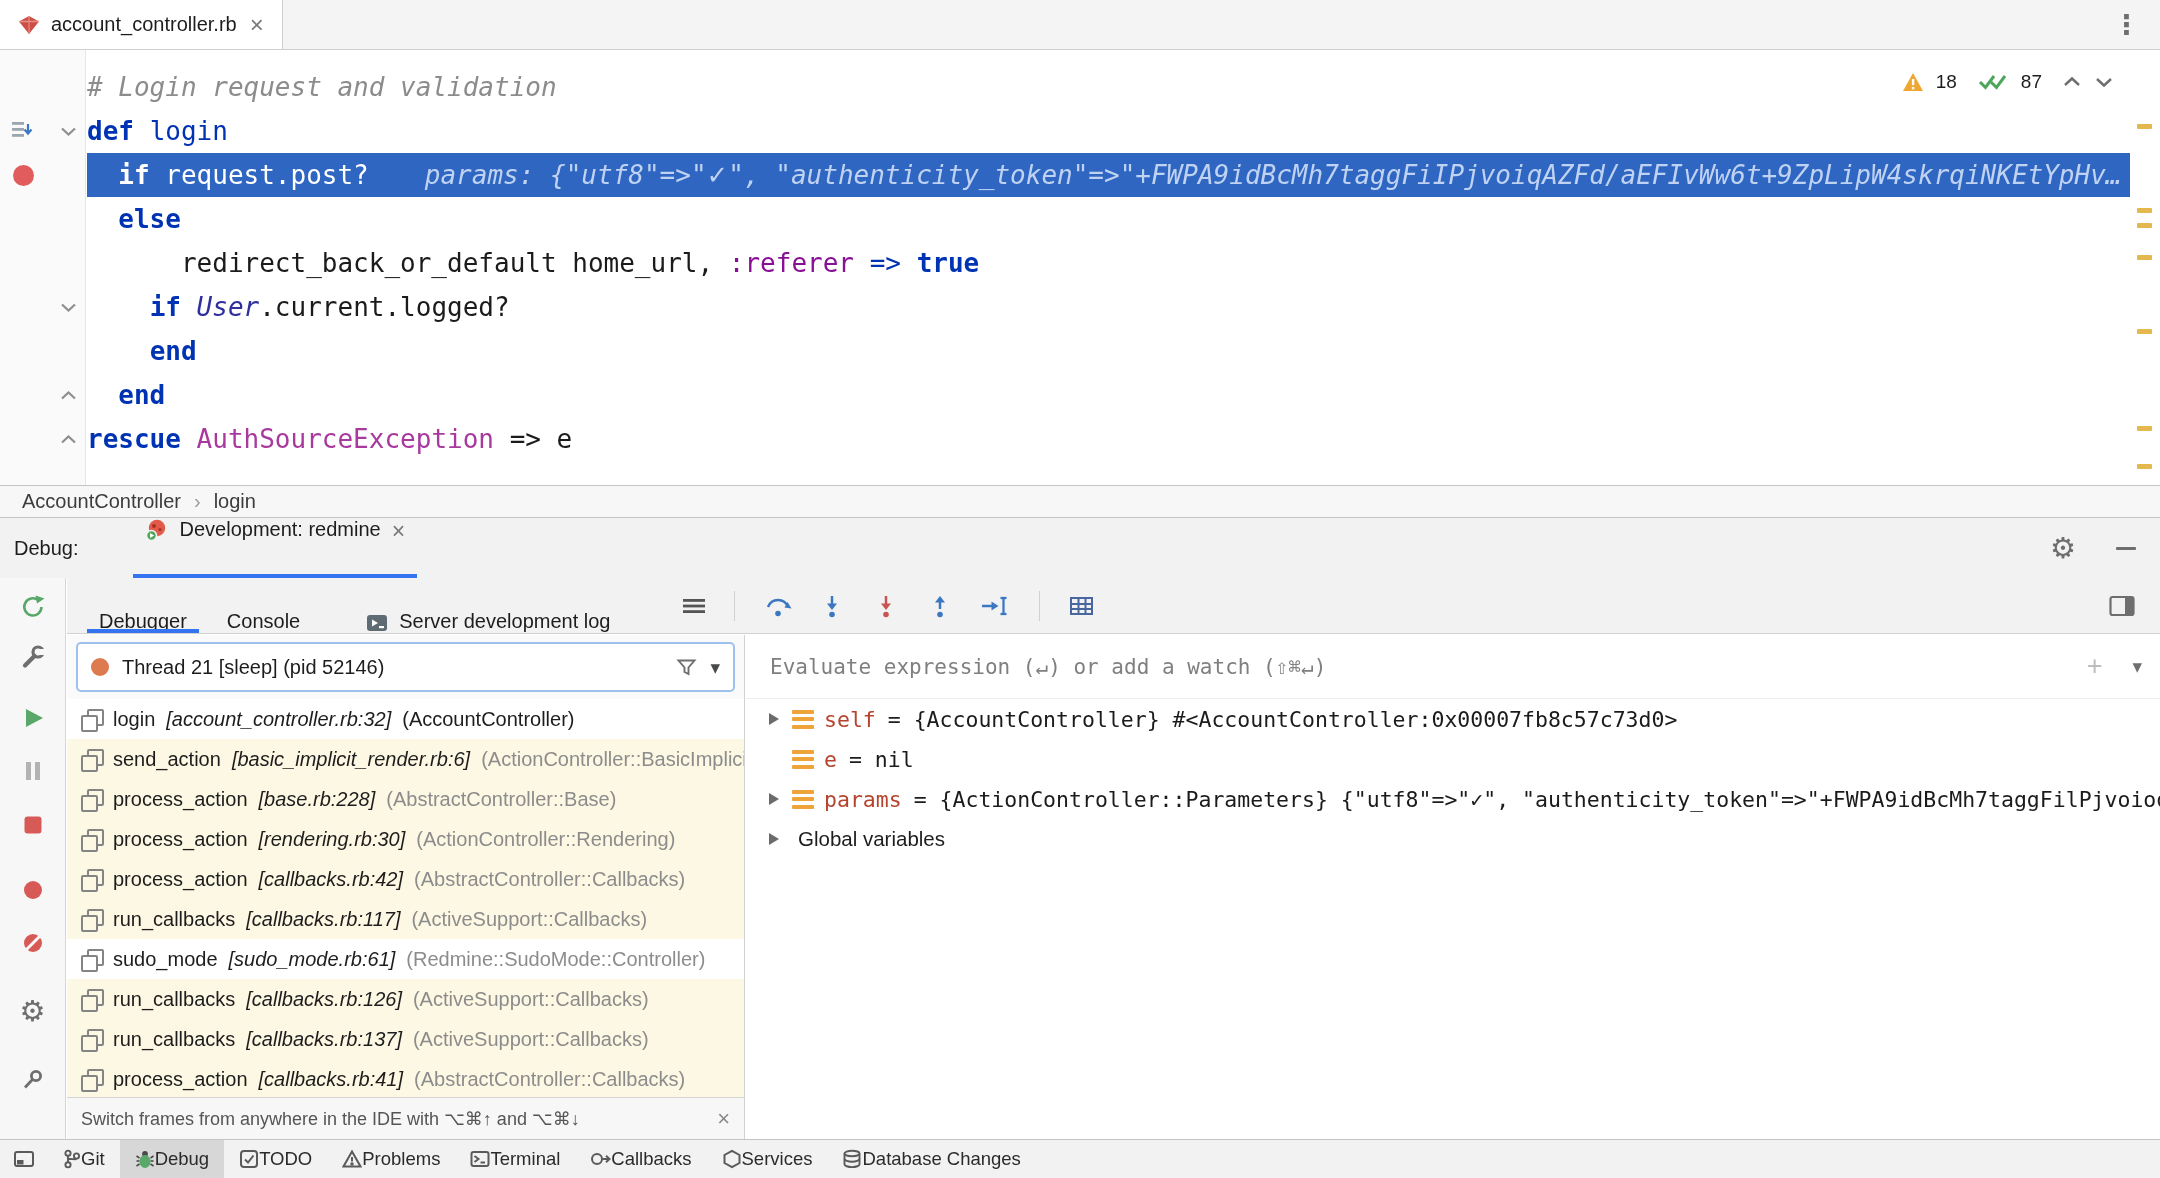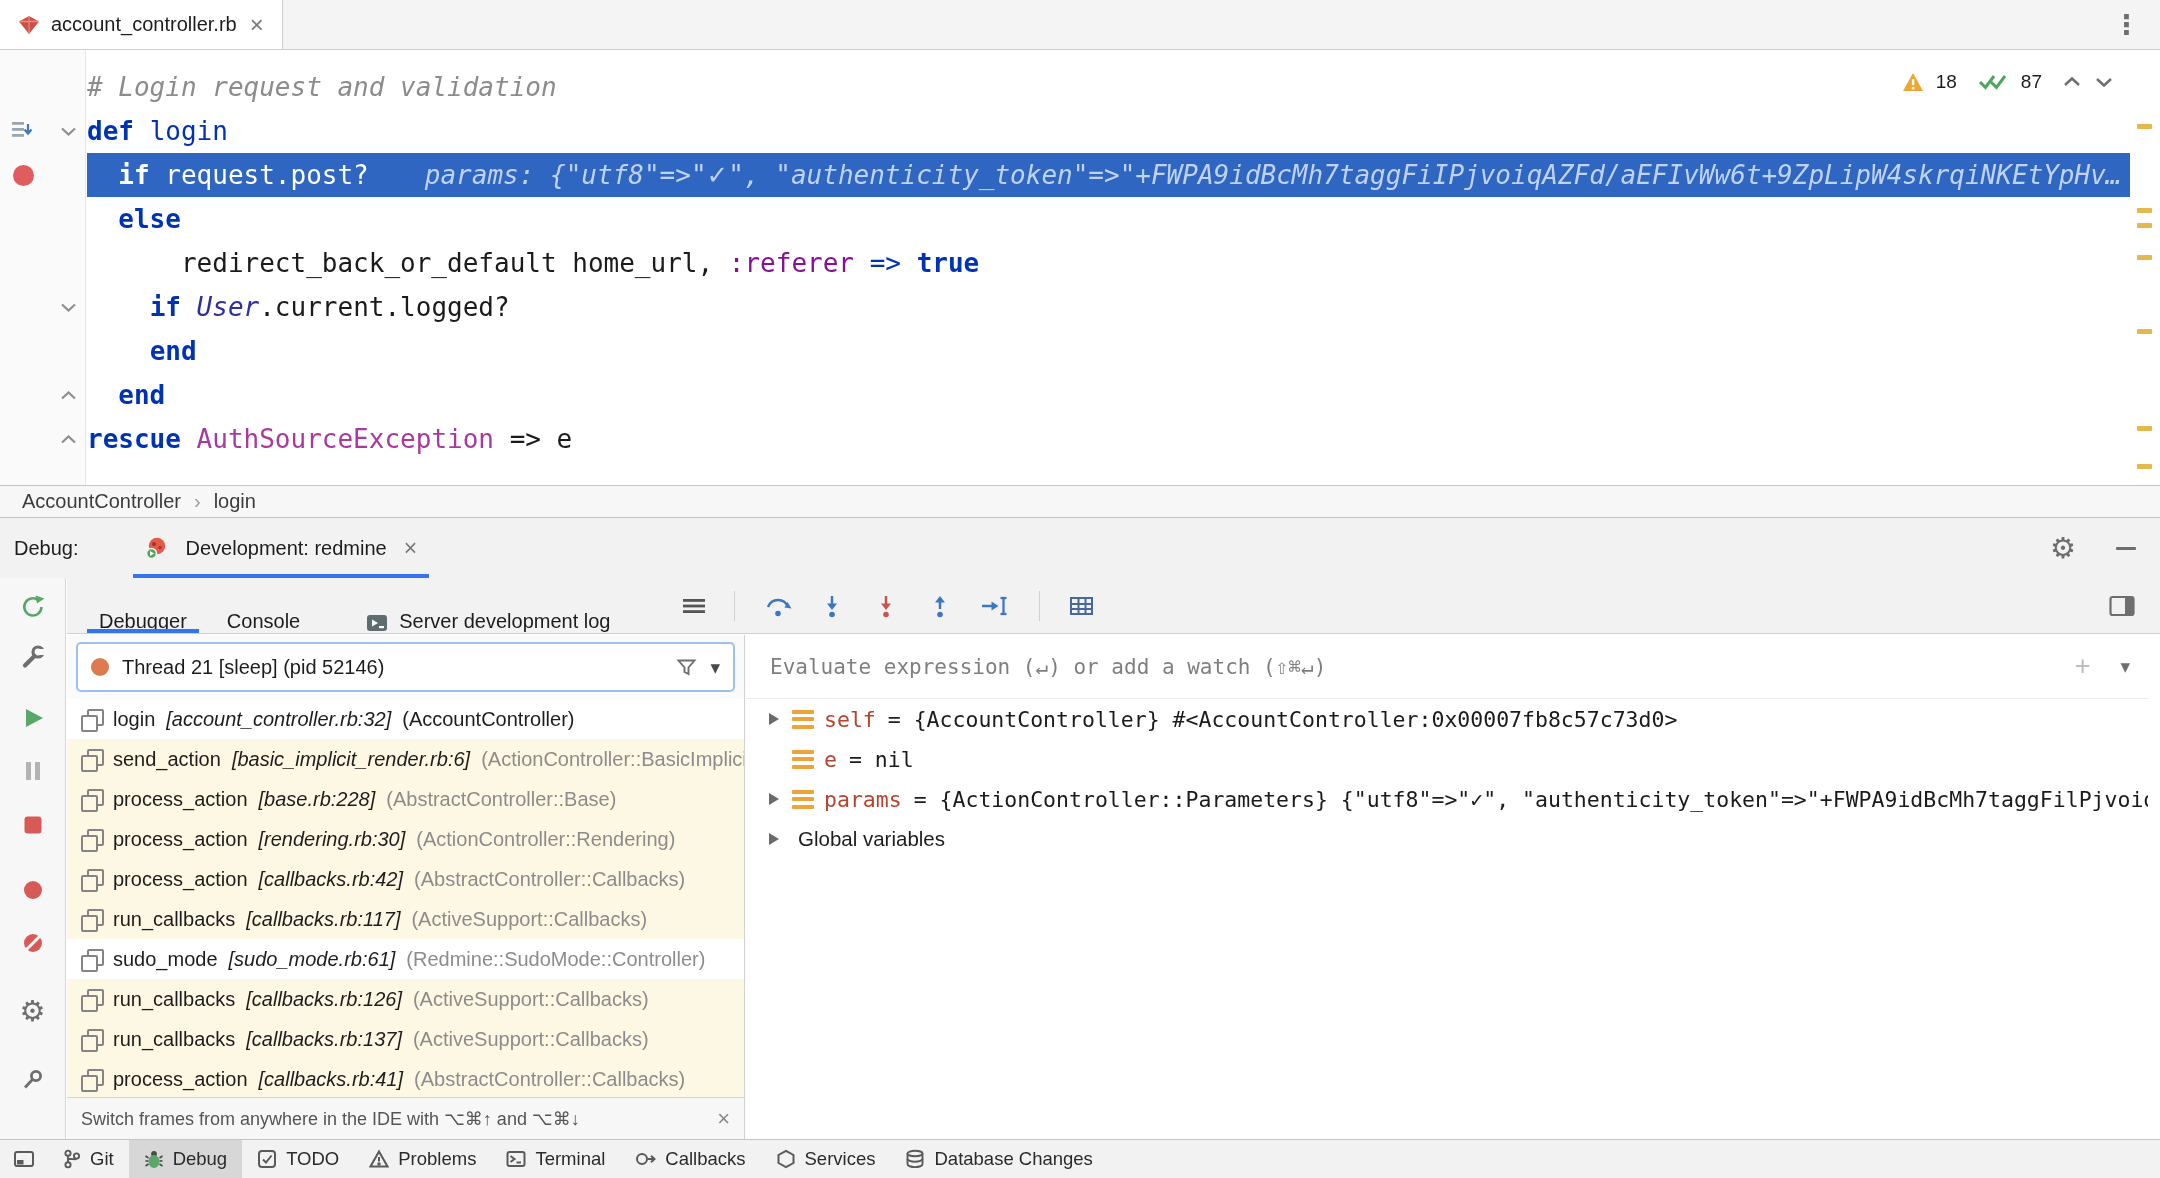--- a/index.html
+++ b/index.html
@@ -43,42 +43,42 @@
 
   
   .breadcrumbs{position:absolute;left:0;top:485px;width:100%;height:32px;background:#F7F7F7;
                border-top:1px solid #C4C4C4;display:flex;align-items:center;gap:13px;padding-left:22px;font-size:20px;color:#3c3c3c}
   .crumb-sep{color:#9a9a9a}
 
   
   .dbg-header{position:absolute;left:0;top:517px;width:100%;height:61px;background:#F2F2F2;
               border-top:1px solid #C4C4C4;display:flex;align-items:center;font-size:20px}
   .dbg-label{margin-left:14px;color:#1d1d1d}
-  .dbg-tab{position:relative;height:100%;display:flex;align-items:center;gap:17px;padding:0 18px;margin-left:48px}
+  .dbg-tab{position:relative;height:100%;display:flex;gap:11px;padding:0 18px;margin-left:48px}
   .dbg-tab::after{content:"";position:absolute;left:6px;right:6px;bottom:0;height:4px;background:#3574F0}
   .dbg-tab .close{color:#7a7a7a;font-size:23px}
   .hdr-actions{margin-left:auto;display:flex;align-items:center;gap:40px;margin-right:24px}
   .gear-glyph{font-size:29px;color:#6e6e6e;line-height:1}
   .min-bar{width:20px;height:3px;background:#6e6e6e;border-radius:1px}
 
   
   .dbg-body{position:absolute;left:0;top:578px;width:100%;height:561px;background:#fff}
   .stripe{position:absolute;left:0;top:0;width:66px;height:100%;background:#F7F7F7;border-right:1px solid #D6D6D6}
   .sicon{position:absolute;left:50%;transform:translateX(-50%)}
   .dbg-main{position:absolute;left:67px;top:0;right:0;height:100%}
   .dbg-toolbar{position:absolute;left:0;top:0;width:100%;height:56px;background:#F2F2F2;
                border-bottom:1px solid #D1D1D1;display:flex;align-items:center;font-size:20px}
   .tb-tab{position:relative;height:100%;display:flex;align-items:flex-end;gap:11px;padding:0 20px}
   .tb-tab.active::after{content:"";position:absolute;left:8px;right:8px;bottom:0;height:4px;background:#3574F0}
   .tb-sep{width:1px;height:30px;background:#D1D1D1;margin:0 16px}
   .tb-btn{padding:0 13px;display:flex;align-items:center;height:100%}
   .panes{position:absolute;left:0;top:57px;right:0;bottom:0}
   .frames-pane{position:absolute;left:0;top:0;width:678px;height:100%;background:#fff;
                border-right:1px solid #D1D1D1;display:flex;flex-direction:column}
-  .vars-pane{position:absolute;left:679px;top:0;right:12px;height:100%;background:#fff}
+  .vars-pane{position:absolute;left:679px;top:0;right:0;height:100%;background:#fff}
 
   
   .thread-row{height:64px;background:#FAFAFA;display:flex;align-items:center;padding:0 9px;flex:0 0 auto}
   .thread-box{flex:1;height:50px;background:#fff;border:2px solid #9DC1EC;border-radius:5px;
               display:flex;align-items:center;gap:13px;padding:0 13px;font-size:20px}
   .thread-dot{width:18px;height:18px;border-radius:50%;background:#DD7A50;flex:0 0 auto}
   .thread-label{flex:1;white-space:nowrap;overflow:hidden}
   .combo-chev{color:#4a4a4a;font-size:19px}
 
   
@@ -111,21 +111,21 @@
   .vicon{width:22px;height:19px;margin-left:6px;display:flex;flex-direction:column;justify-content:space-between;flex:0 0 auto}
   .vicon i{display:block;height:4px;background:#EFA43A;border-radius:1px}
   .vname{font-family:"DejaVu Sans Mono","DejaVu Sans",monospace;font-size:21.5px;color:#B5432D;margin-left:10px}
   .vval{font-family:"DejaVu Sans Mono","DejaVu Sans",monospace;font-size:21.5px;color:#1b1b1b;margin-left:12px;overflow:hidden}
   .vglobal{font-size:20.5px;color:#1d1d1d;margin-left:12px}
 
   
   .statusbar{position:absolute;left:0;top:1139px;width:100%;height:39px;background:#F2F2F2;
              border-top:1px solid #C4C4C4;display:flex;align-items:center;font-size:18.5px;color:#2b2b2b}
   .sb-win{padding:0 14px;display:flex;align-items:center;height:100%}
-  .sb-item{height:100%;display:flex;align-items:center;gap:9px;padding:0 15px}
+  .sb-item{height:100%;display:flex;align-items:center;padding:0 15px}
   .sb-item.active{background:#D7D7D7}
 </style>
 </head>
 <body>
 
 <div class="app">
 
   <div class="tabbar">
     <div class="etab">
       <span>

